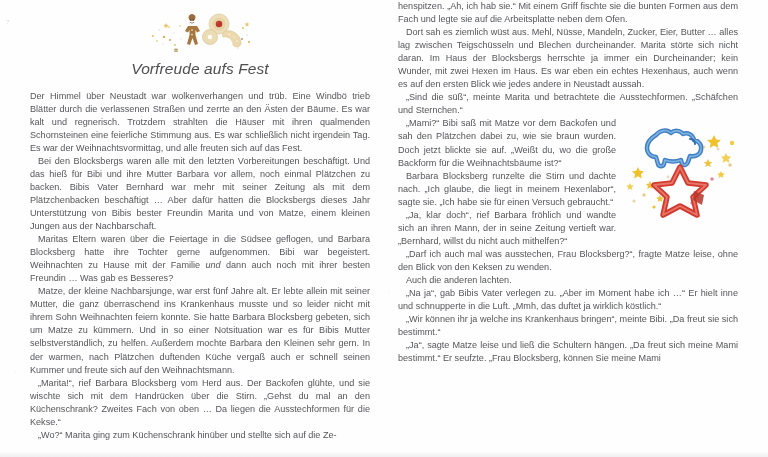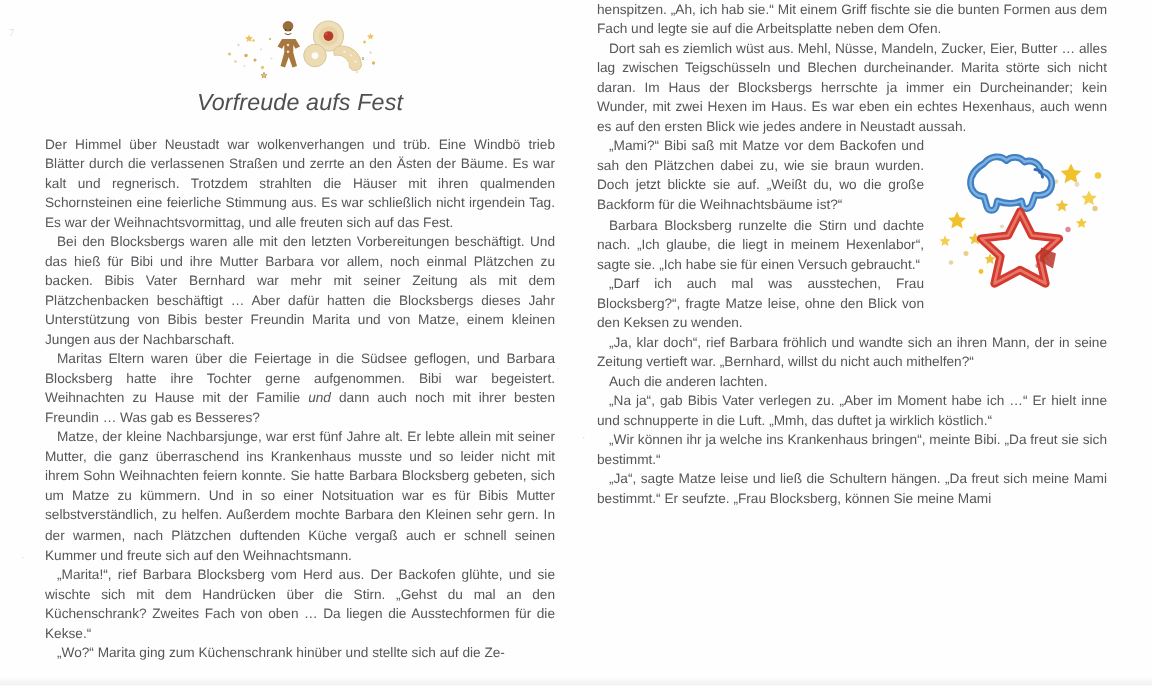--- a/index.html
+++ b/index.html
@@ -198,20 +198,21 @@
       <p class="body indent">Matze, der kleine Nachbarsjunge, war erst fünf Jahre alt. Er lebte allein mit seiner Mutter, die ganz überraschend ins Krankenhaus musste und so leider nicht mit ihrem Sohn Weihnachten feiern konnte. Sie hatte Barbara Blocksberg gebeten, sich um Matze zu kümmern. Und in so einer Notsituation war es für Bibis Mutter selbstverständlich, zu helfen. Außerdem mochte Barbara den Kleinen sehr gern. In der warmen, nach Plätzchen duftenden Küche vergaß auch er schnell seinen Kummer und freute sich auf den Weihnachtsmann.</p>
       <p class="body indent">„Marita!“, rief Barbara Blocksberg vom Herd aus. Der Backofen glühte, und sie wischte sich mit dem Handrücken über die Stirn. „Gehst du mal an den Küchenschrank? Zweites Fach von oben … Da liegen die Ausstechformen für die Kekse.“</p>
       <p class="body indent">„Wo?“ Marita ging zum Küchenschrank hinüber und stellte sich auf die Ze-</p>
     </div>
 
     <div class="col col-right">
       <div class="flowwrap">
 
         <p class="body">henspitzen. „Ah, ich hab sie.“ Mit einem Griff fischte sie die bunten Formen aus dem Fach und legte sie auf die Arbeitsplatte neben dem Ofen.</p>
         <p class="body indent">Dort sah es ziemlich wüst aus. Mehl, Nüsse, Mandeln, Zucker, Eier, Butter … alles lag zwischen Teigschüsseln und Blechen durcheinander. Marita störte sich nicht daran. Im Haus der Blocksbergs herrschte ja immer ein Durcheinander; kein Wunder, mit zwei Hexen im Haus. Es war eben ein echtes Hexenhaus, auch wenn es auf den ersten Blick wie jedes andere in Neustadt aussah.</p>
+        <p class="body indent">„Sind die süß“, meinte Marita und betrachtete die Ausstechformen. „Schäfchen und Sternchen.“</p>
 
         <svg class="cutter-art" viewBox="0 0 116 104" aria-hidden="true">
 
           <g>
             <path d="M92 16 l2.1 4.4 4.8.6-3.6 3.3 1 4.8-4.3-2.5-4.3 2.5 1-4.8-3.6-3.3 4.8-.6z" fill="#f0c12b"></path>
             <path d="M104 34 l1.6 3.3 3.6.4-2.7 2.5.8 3.6-3.3-1.9-3.3 1.9.8-3.6-2.7-2.5 3.6-.4z" fill="#f3cf52"></path>
             <path d="M86 40 l1.3 2.7 3 .3-2.2 2 .6 3-2.7-1.6-2.7 1.6.6-3-2.2-2 3-.3z" fill="#edc440"></path>
             <path d="M99 52 l1.1 2.3 2.6.3-1.9 1.8.5 2.6-2.3-1.4-2.3 1.4.5-2.6-1.9-1.8 2.6-.3z" fill="#f2cb3d"></path>
             <path d="M16 48 l1.8 3.8 4.2.5-3.1 2.9.9 4.2-3.8-2.2-3.8 2.2.9-4.2-3.1-2.9 4.2-.5z" fill="#f0c12b"></path>
             <path d="M28 62 l1.3 2.7 3 .3-2.2 2 .6 3-2.7-1.6-2.7 1.6.6-3-2.2-2 3-.3z" fill="#edc440"></path>
@@ -263,22 +264,22 @@
 
           <g>
             <path d="M58 48 l8 16 18 2 -13 12 4 18 -17 -9 -17 9 4 -18 -13 -12 18 -2 z" fill="none" stroke="#d23a2e" stroke-width="5.5" stroke-linejoin="round" stroke-linecap="round"></path>
             <path d="M58 48 l8 16 18 2 -13 12 4 18 -17 -9 -17 9 4 -18 -13 -12 18 -2 z" fill="none" stroke="#e8756a" stroke-width="1.8" stroke-linejoin="round" stroke-linecap="round"></path>
             <path d="M72 72 l10 4 -2 10 -9 -5 z" fill="#b8352a" opacity="0.85"></path>
           </g>
         </svg>
 
         <p class="body indent">„Mami?“ Bibi saß mit Matze vor dem Backofen und sah den Plätzchen dabei zu, wie sie braun wurden. Doch jetzt blickte sie auf. „Weißt du, wo die große Backform für die Weihnachtsbäume ist?“</p>
         <p class="body indent">Barbara Blocksberg runzelte die Stirn und dachte nach. „Ich glaube, die liegt in meinem Hexenlabor“, sagte sie. „Ich habe sie für einen Versuch gebraucht.“</p>
+        <p class="body indent">„Ja, klar doch“, rief Barbara fröhlich und wandte sich an ihren Mann, der in seine Zeitung vertieft war. „Bernhard, willst du nicht auch mithelfen?“</p>
         <p class="body indent">„Darf ich auch mal was ausstechen, Frau Blocksberg?“, fragte Matze leise, ohne den Blick von den Keksen zu wenden.</p>
-        <p class="body indent">„Ja, klar doch“, rief Barbara fröhlich und wandte sich an ihren Mann, der in seine Zeitung vertieft war. „Bernhard, willst du nicht auch mithelfen?“</p>
         <p class="body indent">Auch die anderen lachten.</p>
         <p class="body indent">„Na ja“, gab Bibis Vater verlegen zu. „Aber im Moment habe ich …“ Er hielt inne und schnupperte in die Luft. „Mmh, das duftet ja wirklich köstlich.“</p>
         <p class="body indent">„Wir können ihr ja welche ins Krankenhaus bringen“, meinte Bibi. „Da freut sie sich bestimmt.“</p>
         <p class="body indent">„Ja“, sagte Matze leise und ließ die Schultern hängen. „Da freut sich meine Mami bestimmt.“ Er seufzte. „Frau Blocksberg, können Sie meine Mami</p>
       </div>
     </div>
 
   </div>
 
   <div class="page-edge-band"></div>

